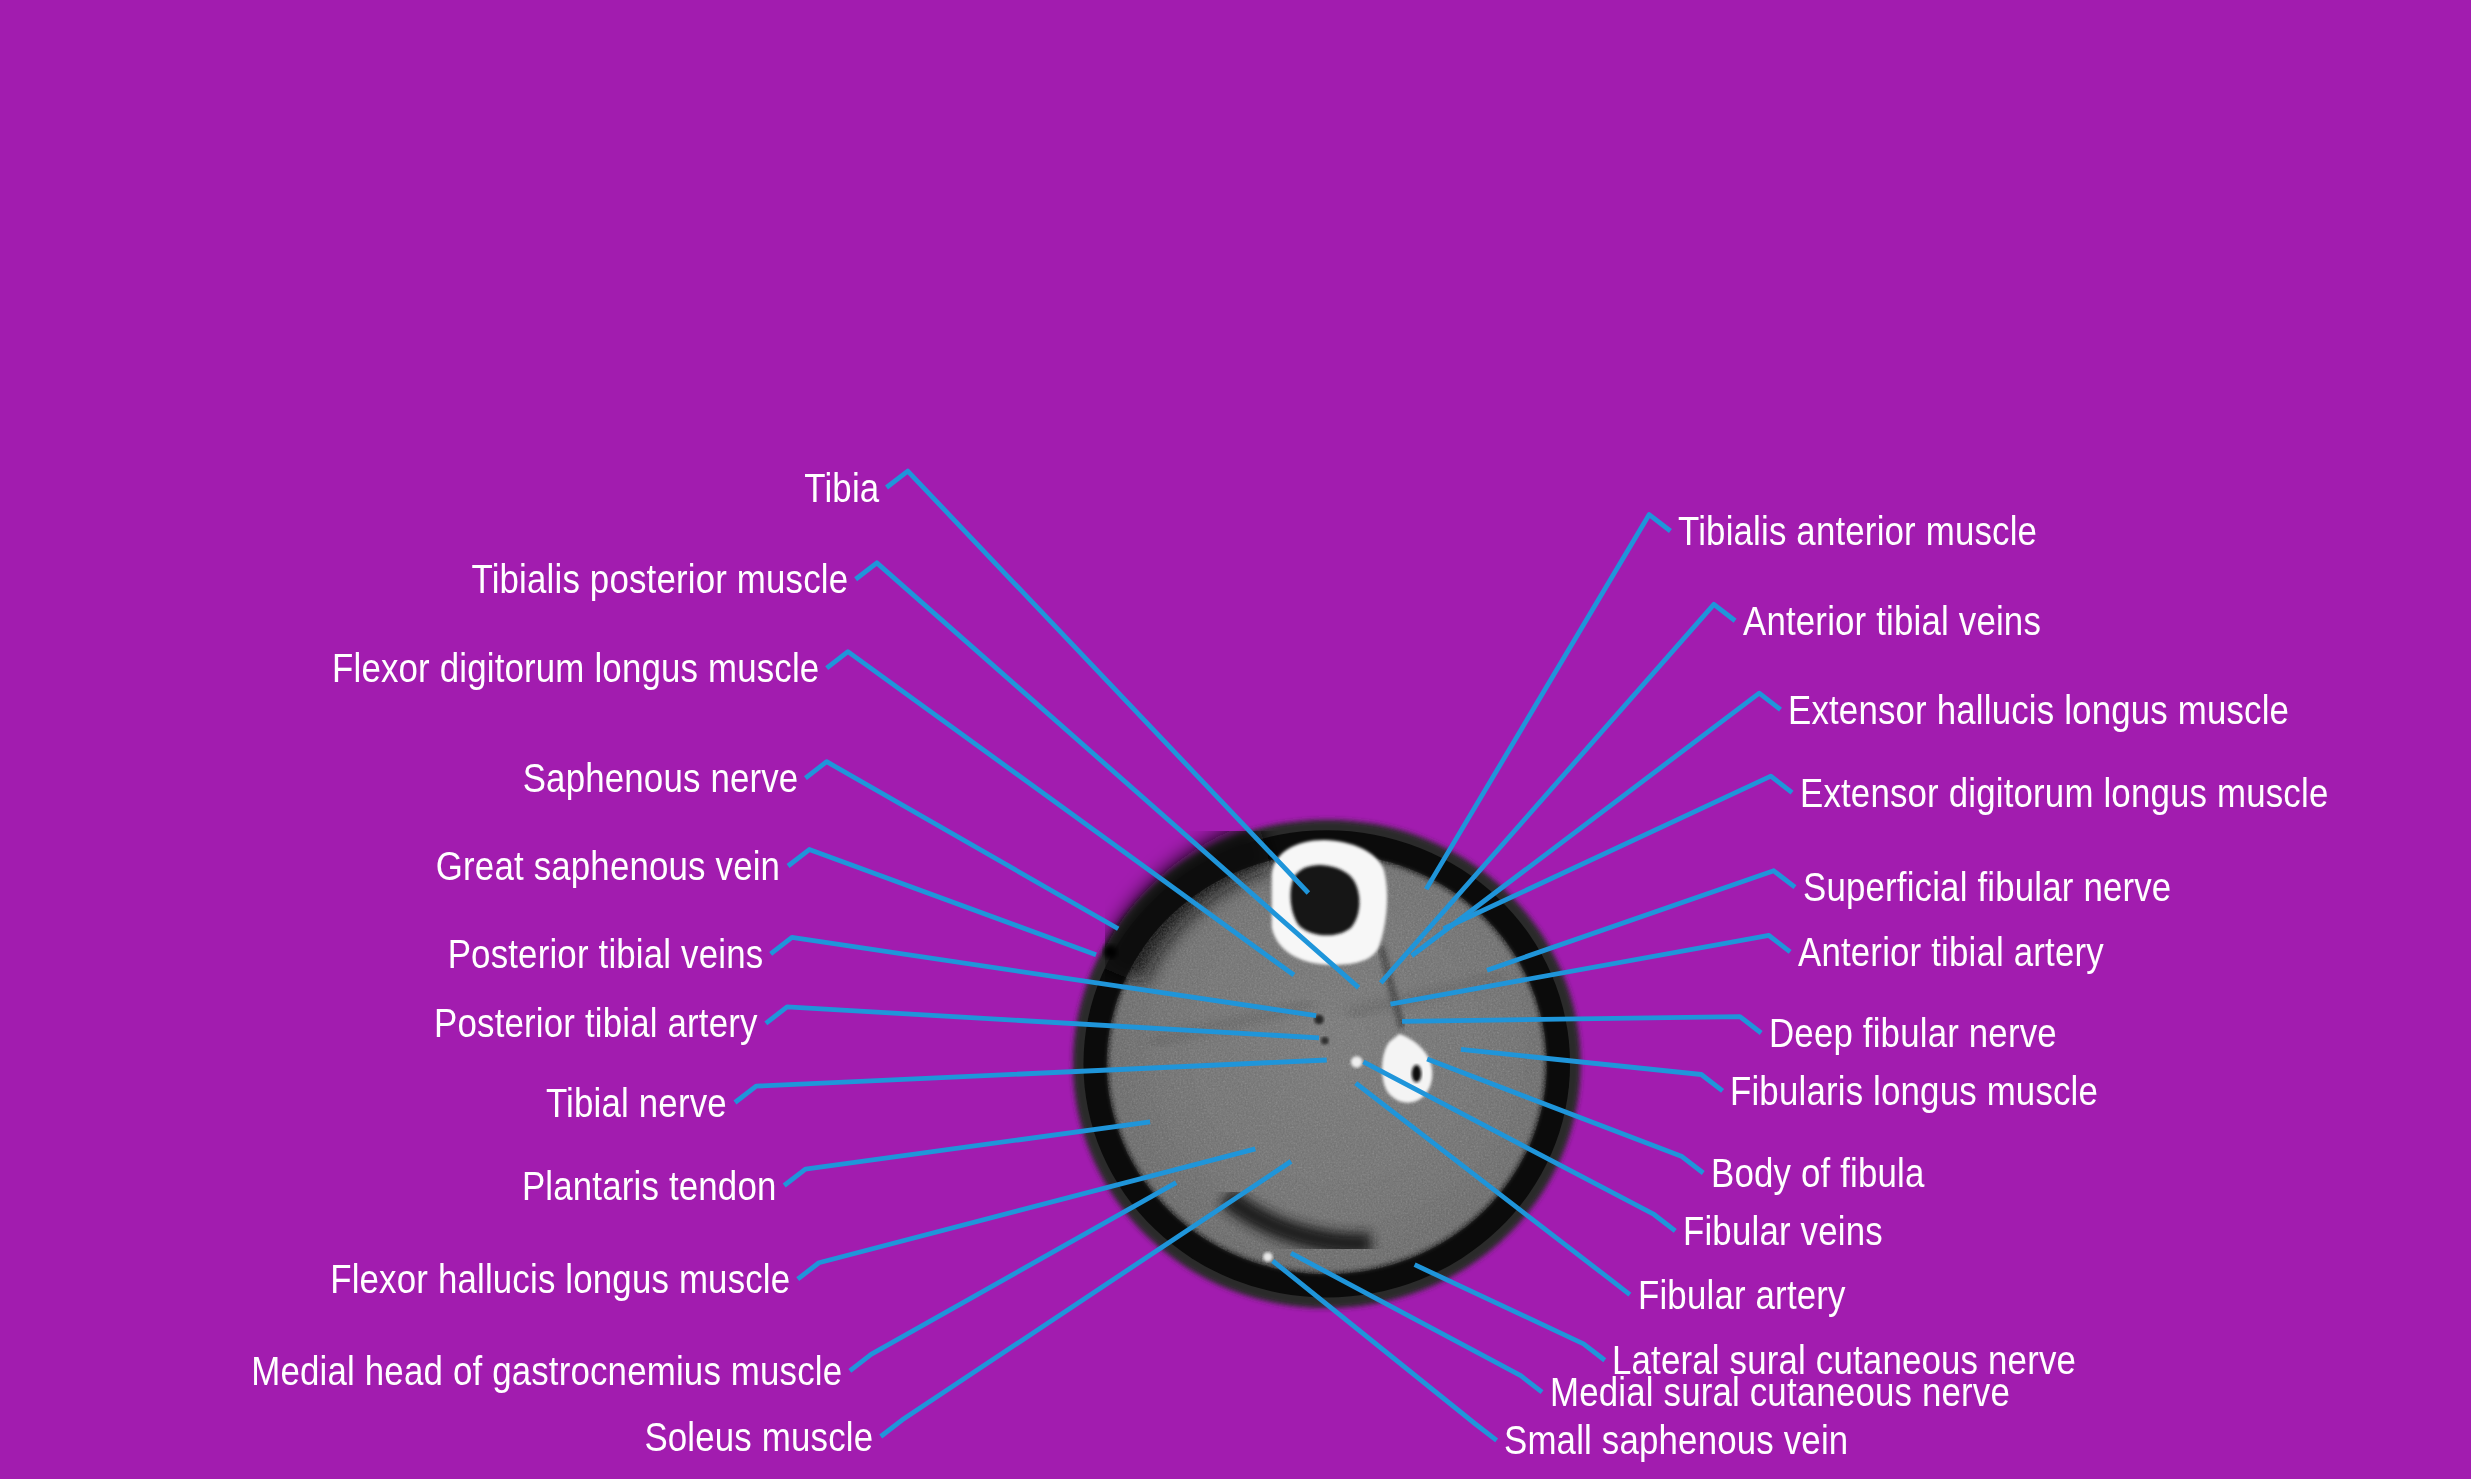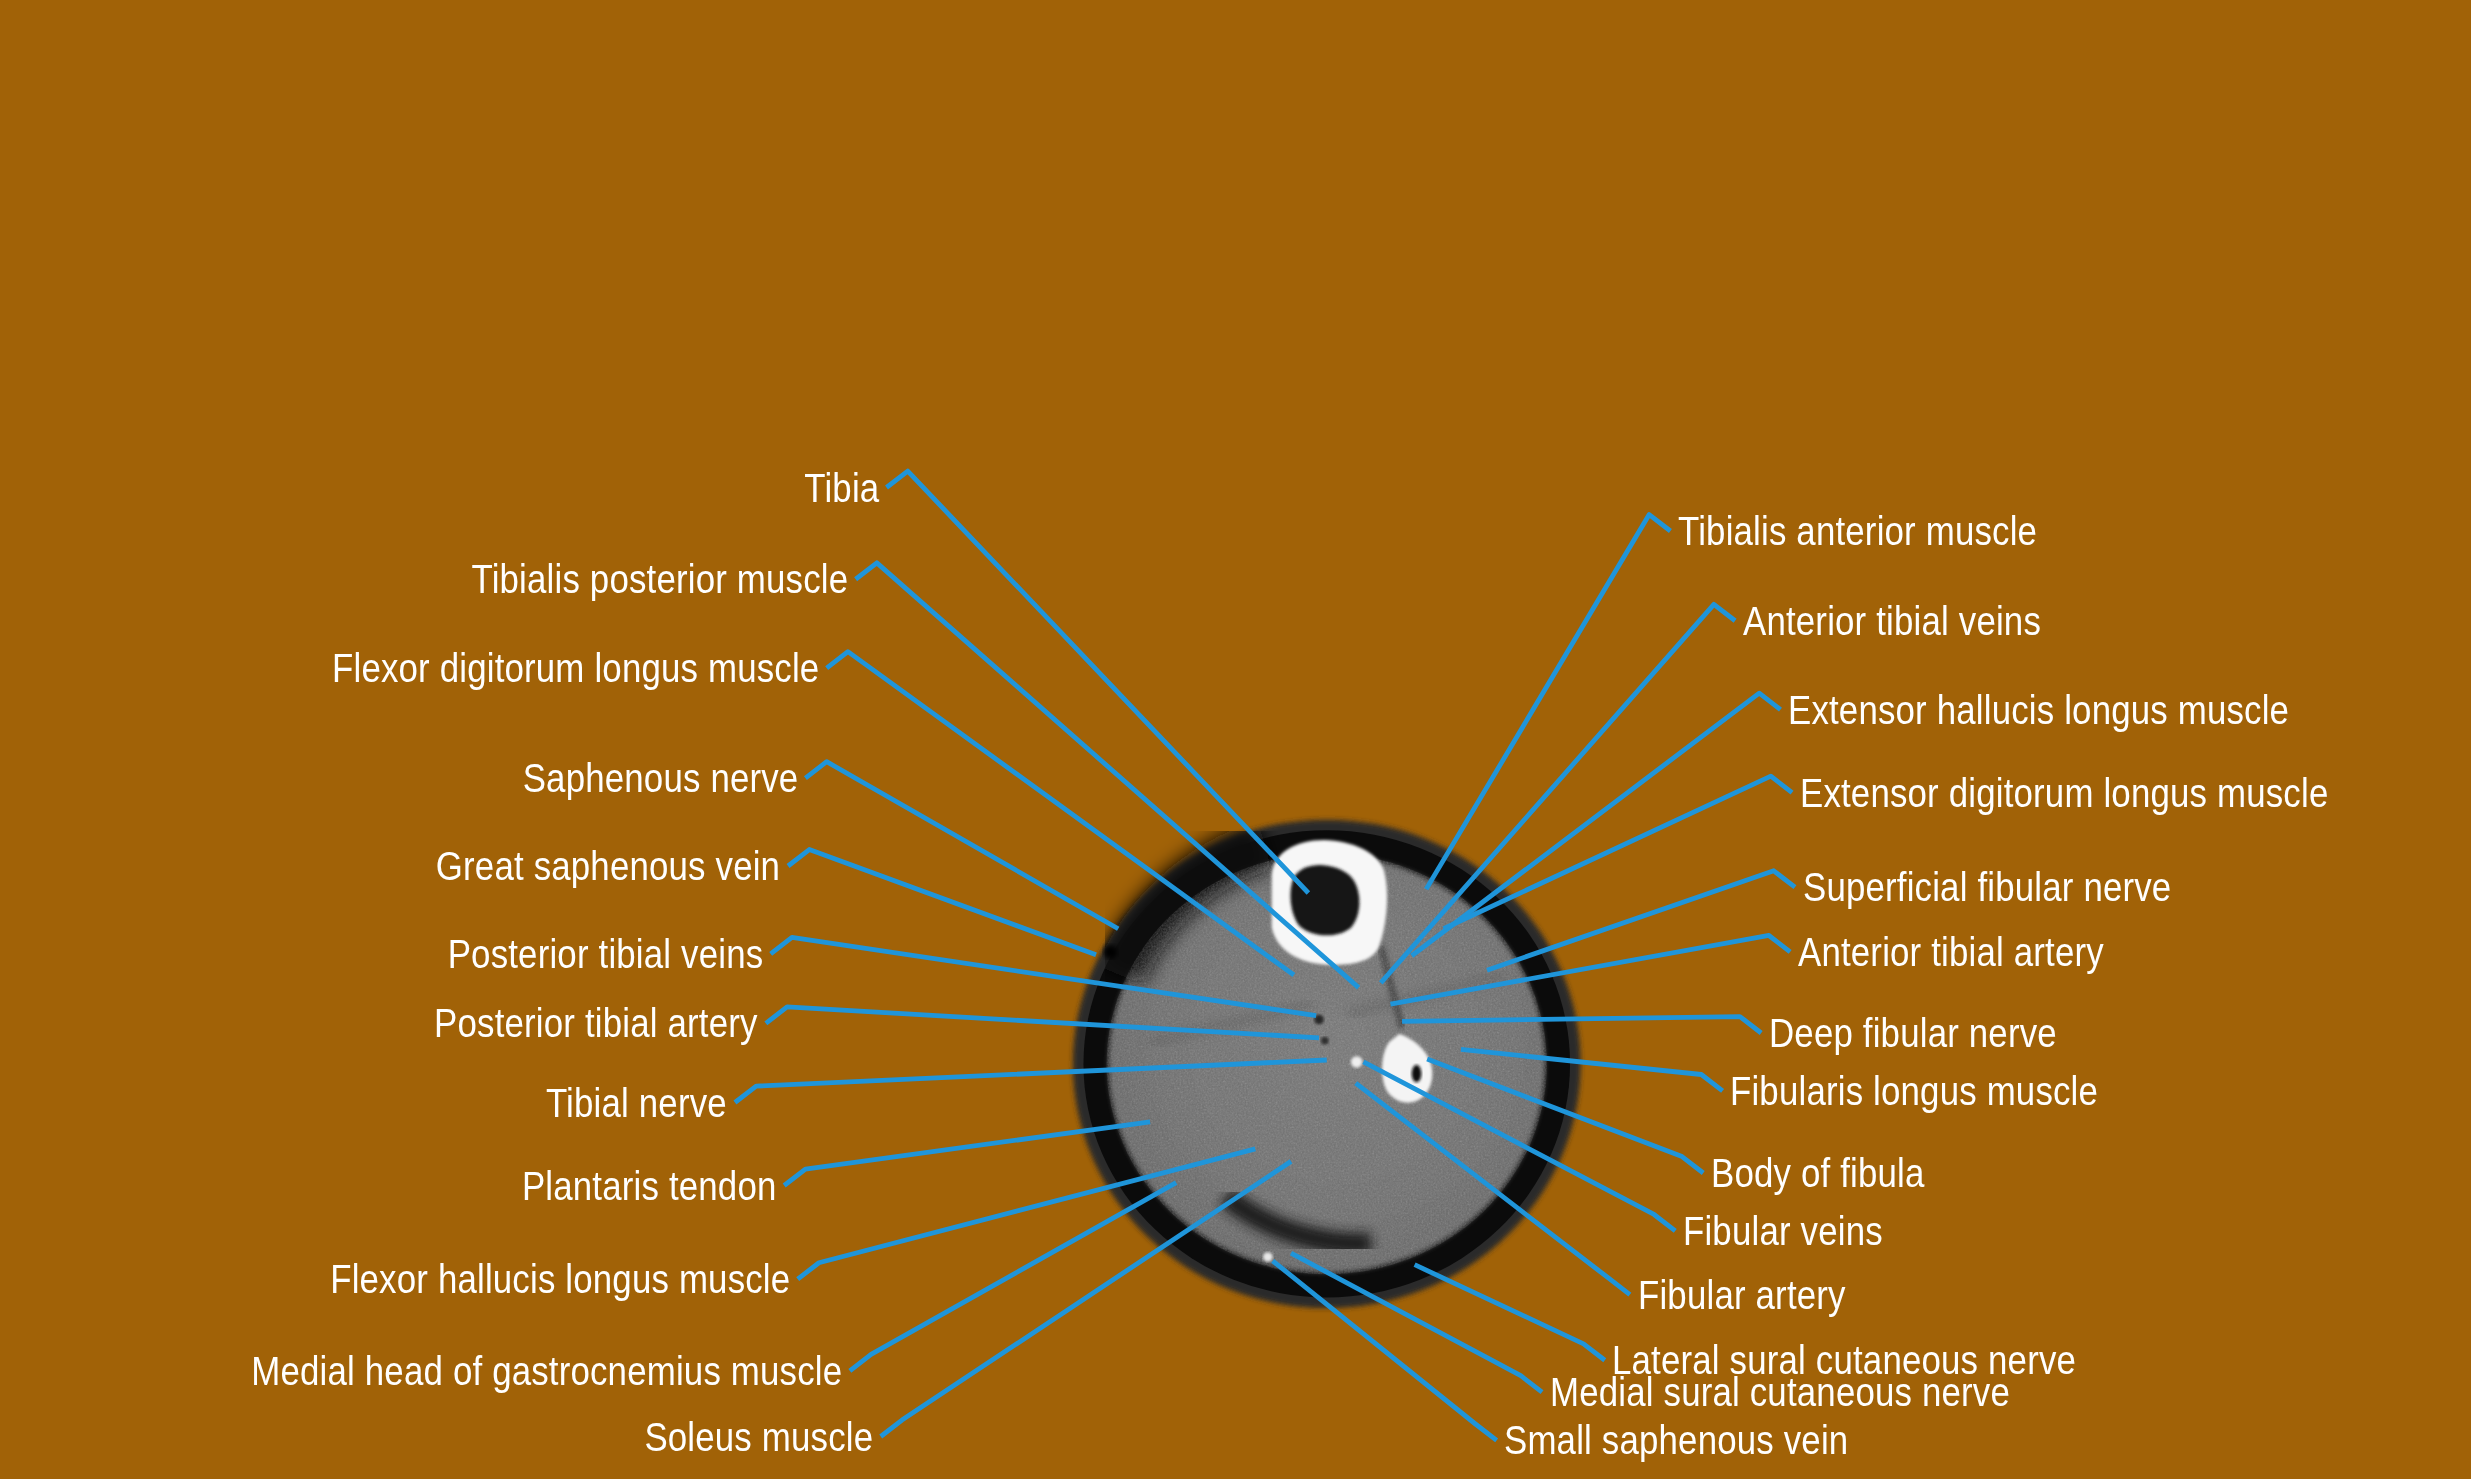--- a/index.html
+++ b/index.html
@@ -1,19 +1,19 @@
 <!DOCTYPE html>
 <html><head>
 <meta charset="utf-8">
 <style>
   html,body{margin:0;padding:0;background:#000;}
   .stage{
     position:relative;
     width:2472px;height:1479px;
-    background:#a16207;
+    background:#a21caf;
     overflow:hidden;
     font-family:"Liberation Sans","DejaVu Sans",sans-serif;
   }
   .stage svg{position:absolute;left:0;top:0;}
   .anat-label{
     position:absolute;
     color:#fff;
     font-size:41px;
     line-height:1.08;
     white-space:nowrap;

